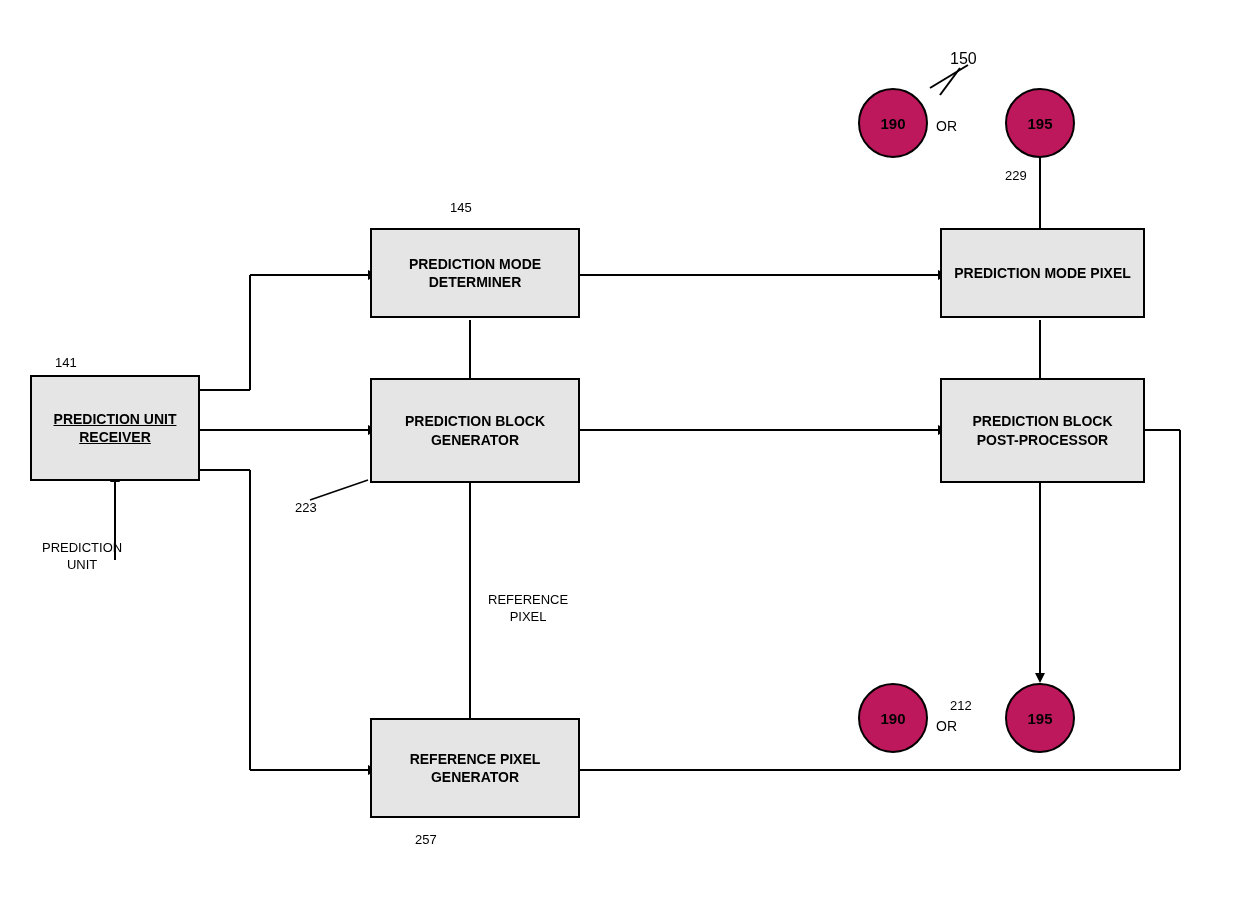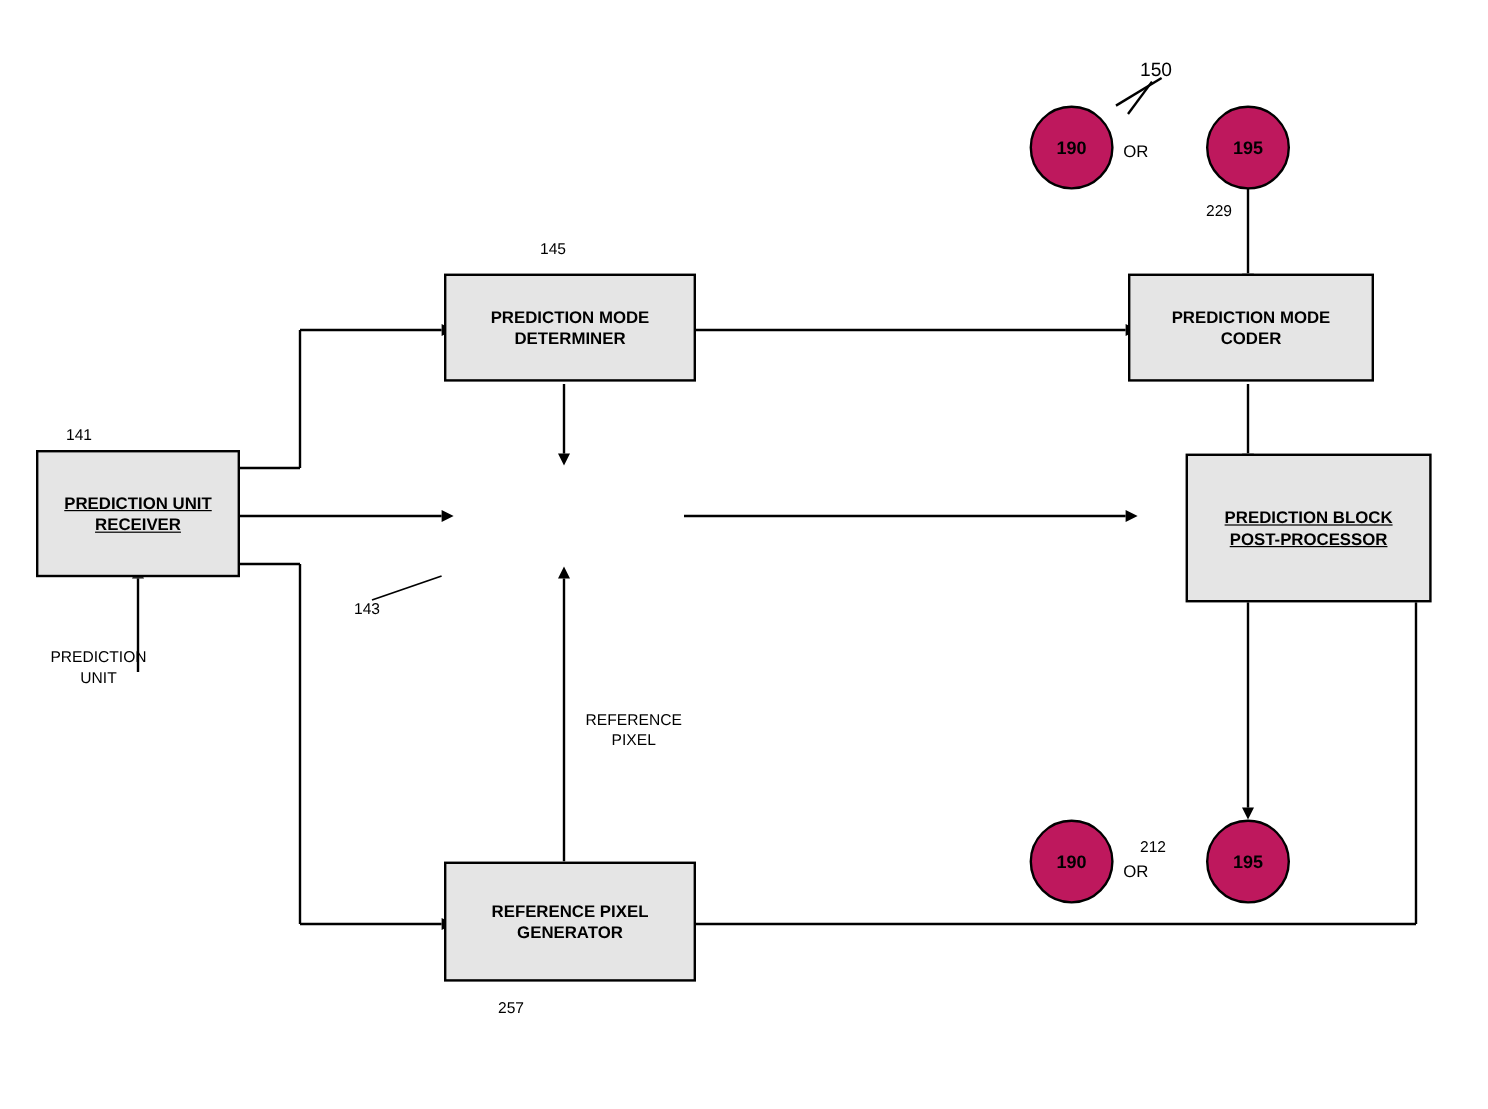--- a/index.html
+++ b/index.html
@@ -111,30 +111,33 @@
   </svg>
 
   <div class="box" style="left:30px; top:375px; width:170px; height:106px;text-decoration:underline;">
     <span>PREDICTION UNIT RECEIVER</span>
   </div>
 
   <div class="box" style="left:370px; top:228px; width:210px; height:90px;">
     <span>PREDICTION MODE DETERMINER</span>
   </div>
 
+  <div class="box" style="left:370px; top:378px; width:210px; height:105px;">
+    <span>PREDICTION BLOCK GENERATOR</span>
+  </div>
 
   <div class="box" style="left:370px; top:718px; width:210px; height:100px;">
     <span>REFERENCE PIXEL GENERATOR</span>
   </div>
 
   <div class="box" style="left:940px; top:228px; width:205px; height:90px;">
-    <span>PREDICTION MODE CODER</span>
+    <span>PREDICTION MODE PIXEL</span>
   </div>
 
-  <div class="box" style="left:988px; top:378px; width:205px; height:124px;text-decoration:underline;">
+  <div class="box" style="left:940px; top:378px; width:205px; height:105px;">
     <span>PREDICTION BLOCK POST-PROCESSOR</span>
   </div>
 
   <div class="circle" style="left:858px; top:88px; width:70px; height:70px;">
     <span>190</span>
   </div>
   <div class="circle" style="left:1005px; top:88px; width:70px; height:70px;">
     <span>195</span>
   </div>
 
@@ -148,21 +151,21 @@
   <div class="label" style="left:55px; top:355px;">
     <span>141</span>
   </div>
   <div class="label" style="left:450px; top:200px;">
     <span>145</span>
   </div>
   <div class="label" style="left:415px; top:832px;">
     <span>257</span>
   </div>
   <div class="label" style="left:295px; top:500px;">
-    <span>143</span>
+    <span>223</span>
   </div>
   <div class="label" style="left:950px; top:698px;">
     <span>212</span>
   </div>
   <div class="label" style="left:1005px; top:168px;">
     <span>229</span>
   </div>
   <div class="label" style="left:950px; top:50px; font-size:16px;">
     <span>150</span>
   </div>

